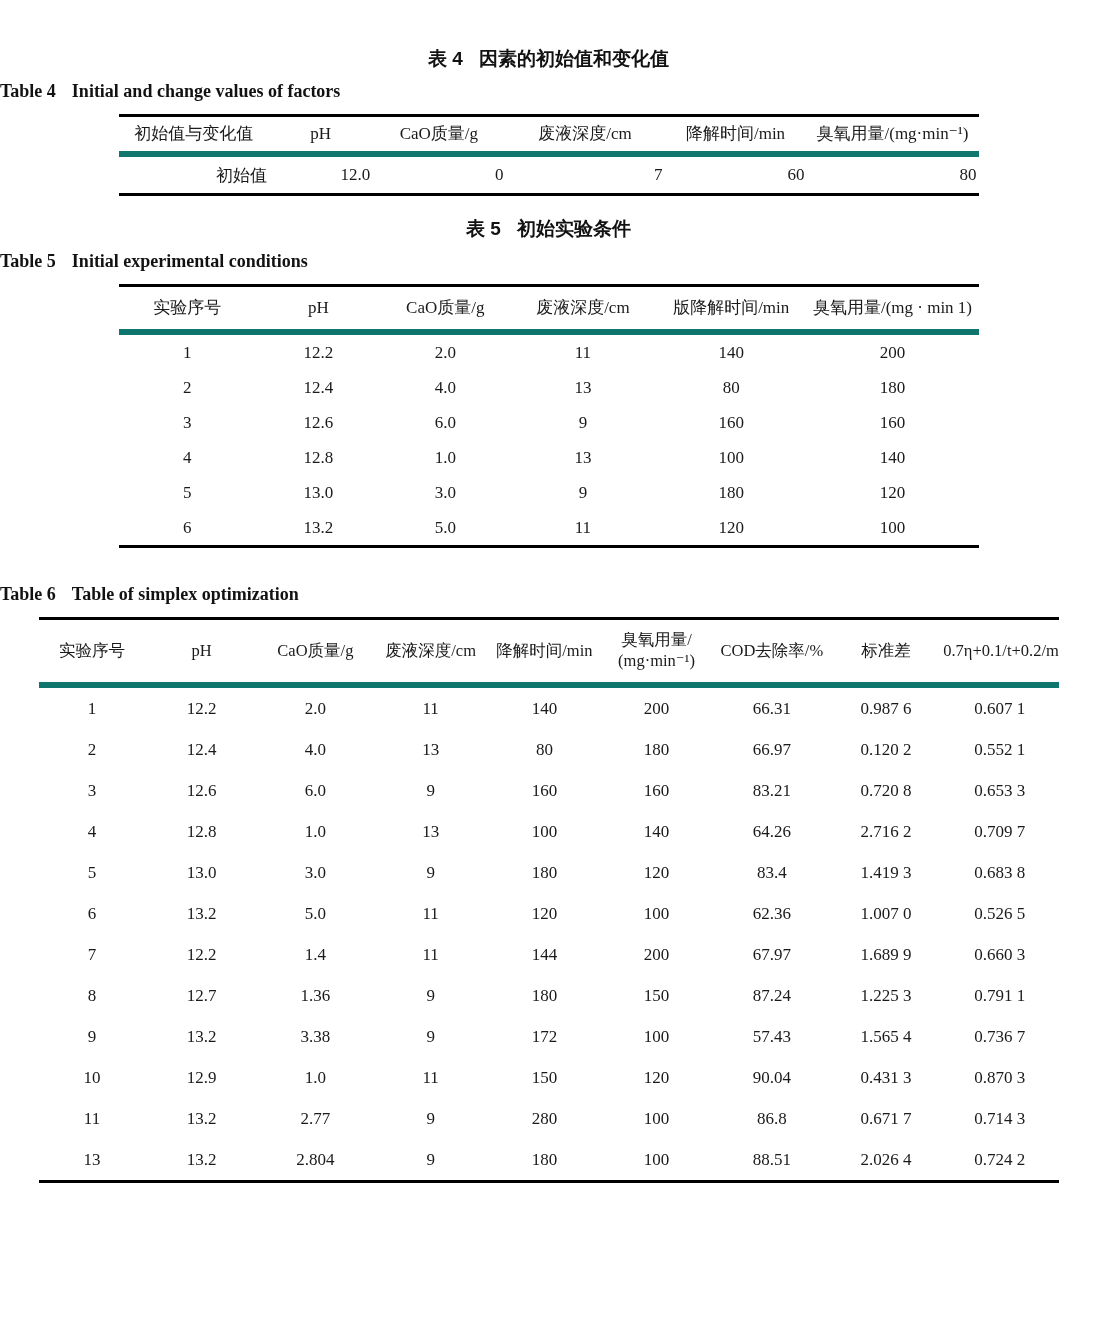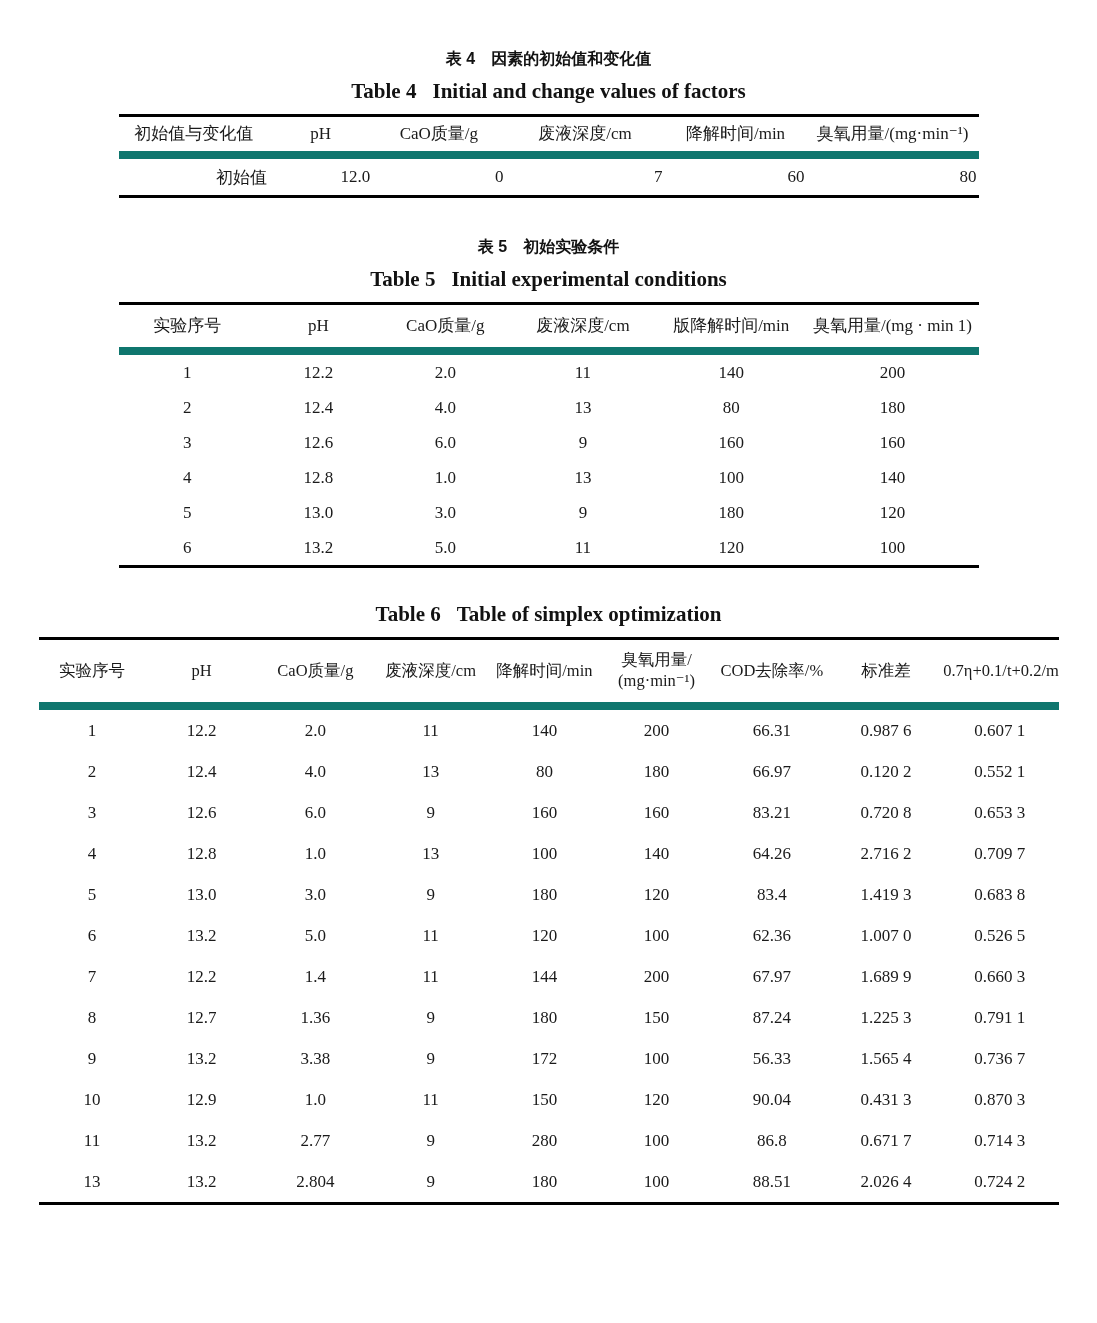--- a/index.html
+++ b/index.html
@@ -11,45 +11,44 @@
     font-family: "Liberation Serif", "DejaVu Serif", serif;
     box-sizing: border-box;
     padding-top: 46px;
     overflow: hidden;
     margin: 0 auto;
   }
   .caption-zh {
     text-align: center;
     font-family: "Liberation Sans", "DejaVu Sans", sans-serif;
     font-weight: bold;
-    font-size: 16px;
+    font-size: 19px;
     line-height: 26px;
     margin-bottom: 6px;
     color: #121212;
   }
   .caption-en {
-    text-align: center;
     font-family: "Liberation Serif", "DejaVu Serif", serif;
     font-weight: bold;
-    font-size: 21px;
+    font-size: 18px;
     line-height: 26px;
     margin-bottom: 10px;
     color: #121212;
   }
   .cap-gap { display: inline-block; width: 16px; }
   table {
     border-collapse: collapse;
     table-layout: fixed;
     margin: 0 auto;
     border-top: 3px solid #000;
     border-bottom: 3px solid #000;
     font-size: 17px;
     color: #1a1a1a;
   }
-  thead { border-bottom: 8px solid #0f766e; }
+  thead { border-bottom: 6px solid #0f766e; }
   th {
     font-weight: normal;
     text-align: center;
     vertical-align: middle;
     padding: 0 2px;
     line-height: 1.25;
   }
   td {
     text-align: center;
     vertical-align: middle;
@@ -57,21 +56,21 @@
     white-space: nowrap;
   }
   
   #table4 { width: 860px; }
   #table4 th { height: 34px; }
   #table4 td { height: 36px; text-align: right; }
   
   #table5 { width: 860px; }
   #table5 th { height: 42px; }
   #table5 td { height: 35px; }
-  #section-table5 { margin-top: 36px; }
+  #section-table5 { margin-top: 20px; }
   
   #table6 { width: 1020px; }
   #table6 th { height: 62px; font-size: 16.5px; }
   #table6 td { height: 41px; }
   #section-table6 { margin-top: 33px; }
 </style>
 </head>
 <body>
 
 <div class="page">
@@ -312,21 +311,21 @@
             <td>1.225 3</td>
             <td>0.791 1</td>
           </tr>
           <tr>
             <td>9</td>
             <td>13.2</td>
             <td>3.38</td>
             <td>9</td>
             <td>172</td>
             <td>100</td>
-            <td>56.33</td>
+            <td>57.43</td>
             <td>1.565 4</td>
             <td>0.736 7</td>
           </tr>
           <tr>
             <td>10</td>
             <td>12.9</td>
             <td>1.0</td>
             <td>11</td>
             <td>150</td>
             <td>120</td>

